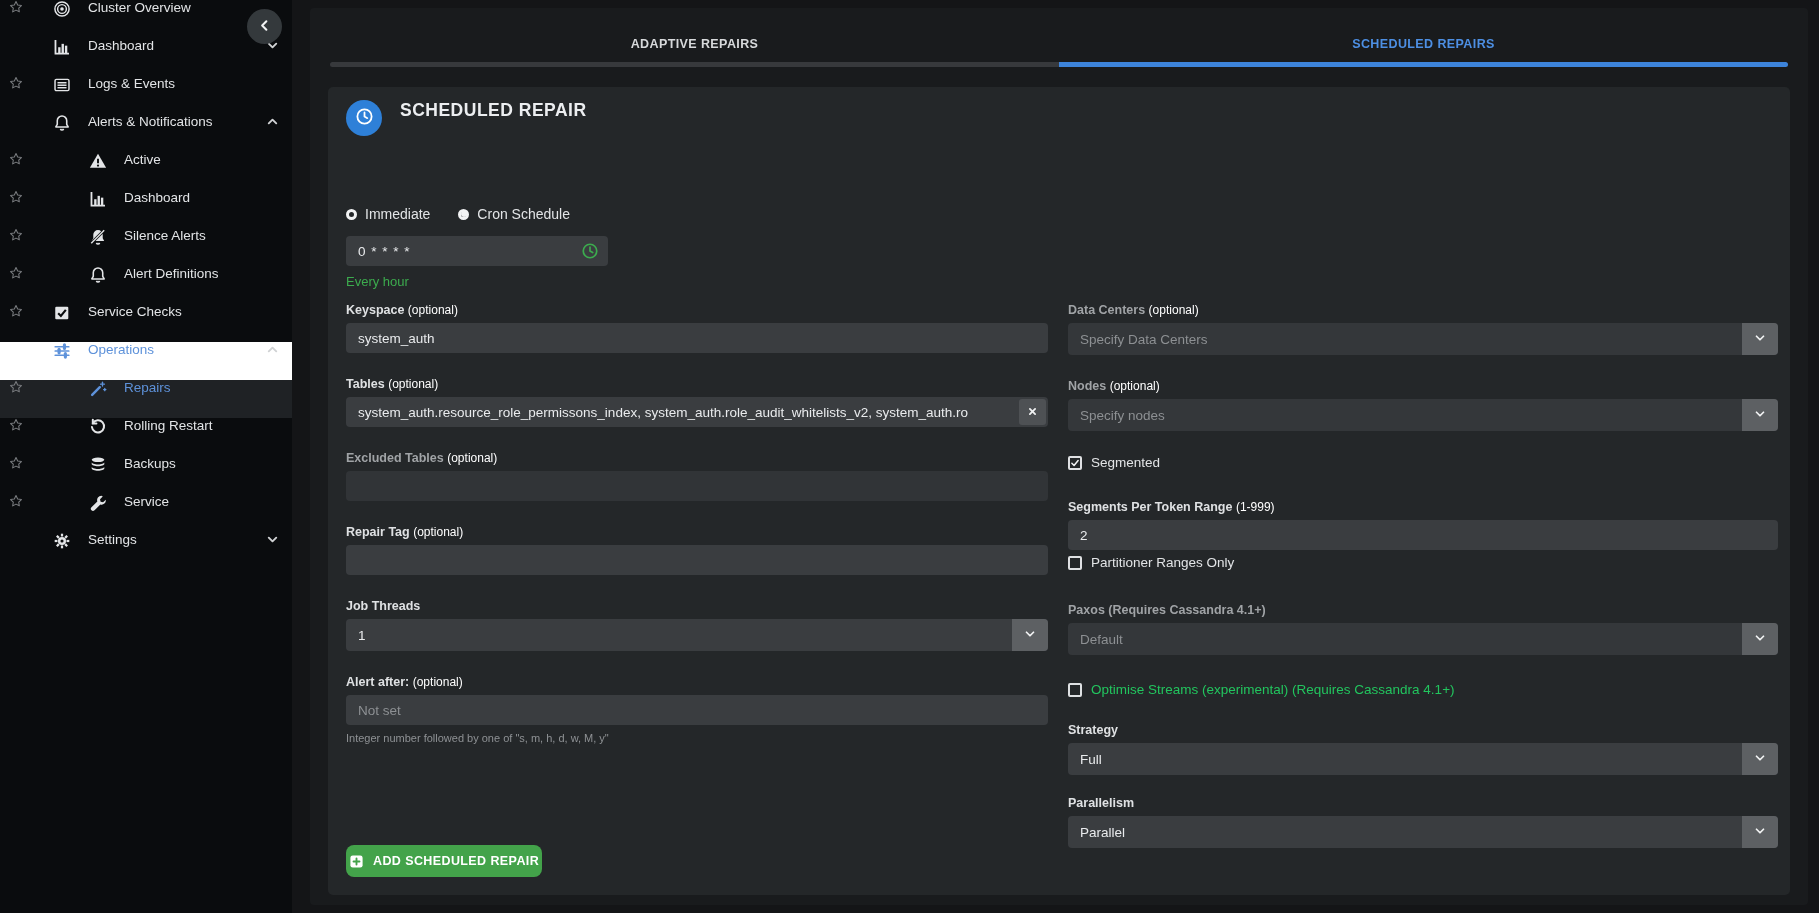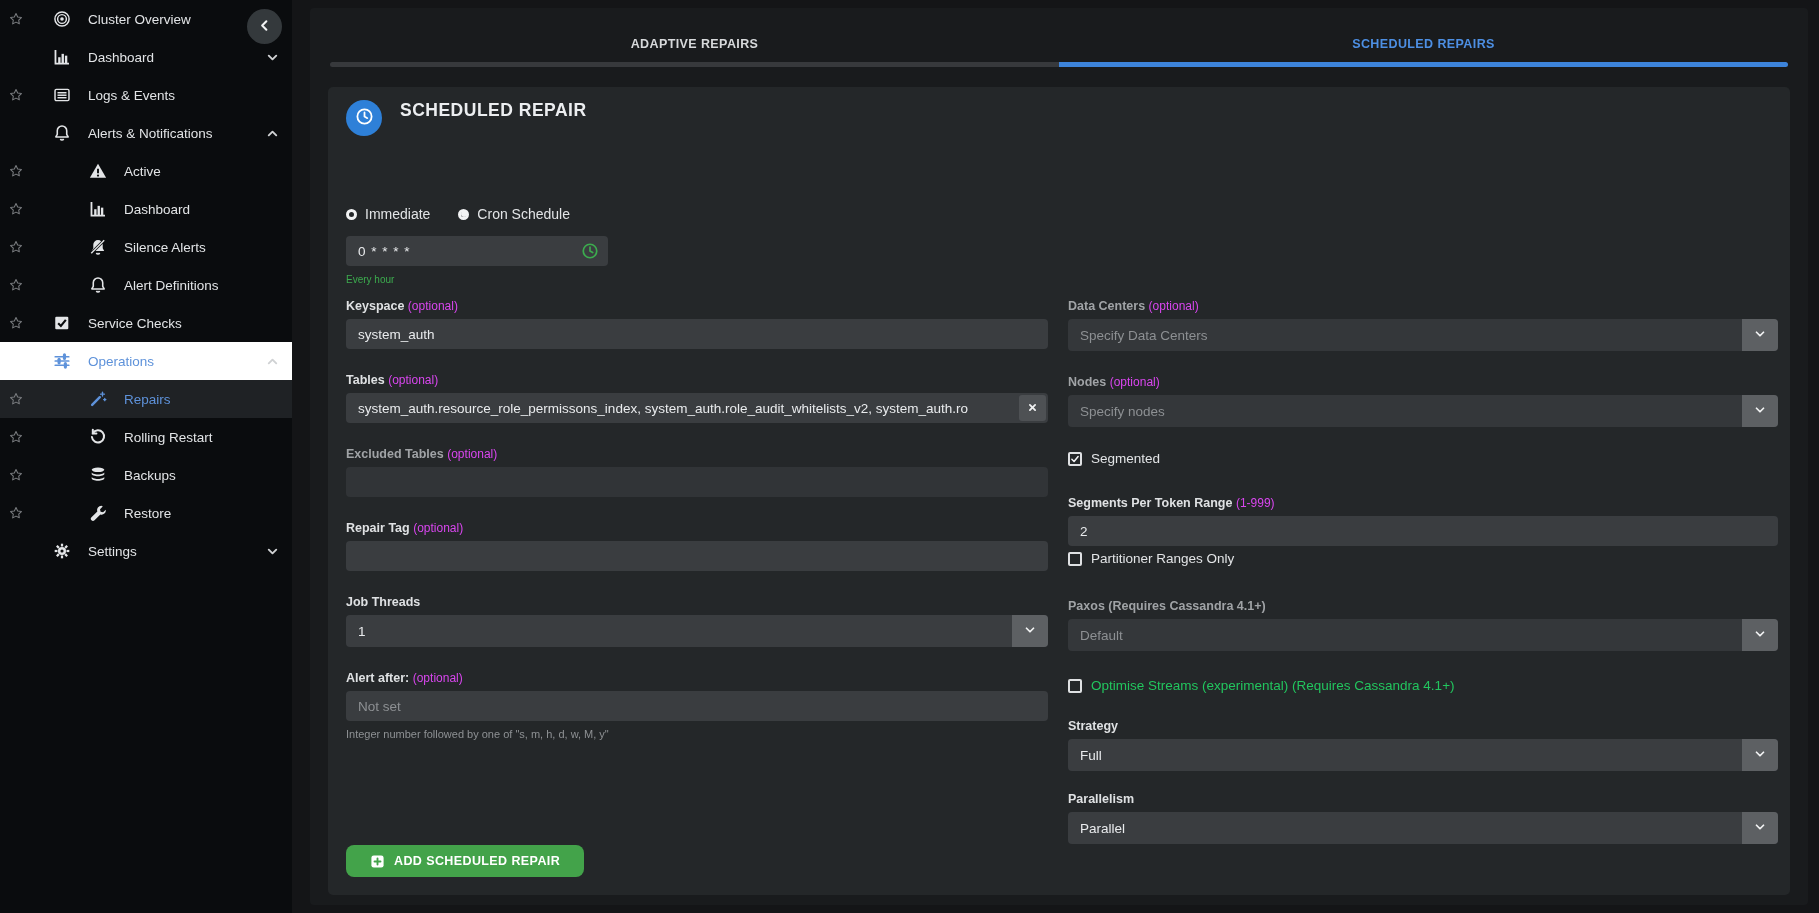--- a/index.html
+++ b/index.html
@@ -10,21 +10,21 @@
   html,body{margin:0;padding:0}
   body{
     width:1819px;height:913px;overflow:hidden;position:relative;
     background:#141517;font-family:"Liberation Sans",sans-serif;color:#e2e4e6;
   }
   
   .sidebar{position:absolute;left:0;top:0;bottom:0;width:292px;background:#0a0c0e;}
   .collapse-btn{position:absolute;top:9px;right:10px;width:35px;height:35px;border-radius:50%;
     background:#34393c;border:none;display:flex;align-items:center;justify-content:center;color:#f2f3f4;cursor:pointer;z-index:5}
   .collapse-btn svg{width:15px;height:15px}
-  .side-row{height:38px;display:flex;align-items:center;cursor:pointer}
+  .side-row{height:38px;display:flex;cursor:pointer}
   .side-row.active{background:#ffffff}
   .side-row.selected{background:#1f2225}
   .side-row.active .slbl,.side-row.active .sicon,
   .side-row.selected .slbl,.side-row.selected .sicon{color:var(--sidebar-blue)}
   .star{width:14px;margin-left:9px;color:#797c7f;flex:none;display:flex}
   .star.hidden{visibility:hidden}
   .star svg{width:14px;height:14px}
   .sicon{width:20px;height:18px;color:#e3e5e7;flex:none;display:flex;align-items:center;justify-content:center}
   .sicon svg{width:18px;height:18px}
   .lvl0 .sicon{margin-left:29px}
@@ -54,27 +54,27 @@
   .radio-row{display:flex;align-items:center;gap:28px;margin-bottom:14px}
   .radio-opt{display:flex;align-items:center;gap:8px;font-size:14px;cursor:pointer}
   .radio{width:11px;height:11px;border:3px solid #f2f3f4;border-radius:50%;position:relative;flex:none}
   .radio.checked::after{content:'';position:absolute;left:50%;top:50%;width:6px;height:6px;margin:-3px 0 0 -3px;
     background:#f2f3f4;border-radius:50%}
   .cron-wrap{position:relative;width:262px;margin-bottom:8px}
   .cron-wrap input{width:100%;height:30px;background:#3a3d40;border:none;border-radius:4px;
     color:#e9ebed;font-size:13.5px;padding:0 34px 0 12px;font-family:"Liberation Sans",sans-serif;letter-spacing:1px}
   .cron-clock{position:absolute;right:9px;top:6px;width:18px;height:18px;color:var(--green-text);cursor:pointer;display:flex}
   .cron-clock svg{width:18px;height:18px}
-  .cron-hint{font-size:10px;color:var(--green-text);margin-bottom:14px}
+  .cron-hint{font-size:13px;color:var(--green-text);margin-bottom:14px}
   .cols{display:flex;gap:20px}
   .col-left{width:702px}
   .col-right{width:710px}
   .field{margin-bottom:24px}
   .flabel{font-size:12.5px;font-weight:700;color:#dfe1e3;margin-bottom:6px}
-  .flabel .opt{font-weight:400;color:#d946ef;font-size:12px}
+  .flabel .opt{font-weight:400;color:#ffffff;font-size:12px}
   .flabel.dim{color:#a0a3a6}
   .tin{width:100%;height:30px;background:#3a3d40;border:none;border-radius:4px;color:#e9ebed;
     font-size:13.5px;padding:0 12px;font-family:"Liberation Sans",sans-serif}
   .tin::placeholder{color:#8d9093}
   .tin.dim{background:#313437}
   .in-wrap{position:relative}
   .in-wrap .tin{padding-right:38px}
   .clear-btn{position:absolute;right:2px;top:2px;width:27px;height:26px;background:#4e5154;border:none;
     border-radius:3px;color:#f0f1f2;display:flex;align-items:center;justify-content:center;cursor:pointer}
   .clear-btn svg{width:11px;height:11px}
@@ -91,21 +91,21 @@
   .cb{width:14px;height:14px;border:2px solid #dfe1e3;border-radius:2px;flex:none;
     display:flex;align-items:center;justify-content:center;color:#f2f3f4}
   .cb svg{display:none;width:12px;height:12px}
   .cb.checked svg{display:block}
   .row-segmented{margin:0 0 30px}
   .fld-segments{margin-bottom:5px}
   .row-partitioner{margin-bottom:33px}
   .fld-paxos{margin-bottom:27px}
   .row-optimise{margin-bottom:26px}
   .fld-strategy{margin-bottom:21px}
-  .submit-btn{position:absolute;left:18px;bottom:18px;height:32px;padding:0 24px;border:none;border-radius:8px;
+  .submit-btn{position:absolute;left:18px;bottom:18px;height:32px;padding:0 3px;border:none;border-radius:8px;
     background:var(--accent-green);color:#fff;font-weight:700;font-size:12.5px;letter-spacing:.4px;
     display:inline-flex;align-items:center;gap:9px;cursor:pointer;font-family:"Liberation Sans",sans-serif}
   .submit-btn .psq{width:15px;height:15px;display:flex}
   .submit-btn .psq svg{width:15px;height:15px}
 </style>
 </head>
 <body>
 
 <nav class="sidebar">
   <button class="collapse-btn">
@@ -327,21 +327,21 @@
         <span class="star">
           <svg viewBox="0 0 16 16" fill="none" stroke="currentColor" stroke-width="1.2" stroke-linejoin="round">
             <path d="M8 1.8l1.9 3.9 4.3.6-3.1 3 .7 4.2L8 11.6l-3.8 2 .7-4.2-3.1-3 4.3-.6z"></path>
           </svg>
         </span>
         <span class="sicon">
           <svg viewBox="0 0 16 16" fill="currentColor">
             <path d="M11 1.6a3.8 3.8 0 0 0-3.6 5L2.2 11.8a1.9 1.9 0 0 0 2.7 2.7l5.2-5.2A3.8 3.8 0 0 0 14.9 5l-2.4 2.4-2.2-.5-.5-2.2 2.4-2.4A3.8 3.8 0 0 0 11 1.6z"></path>
           </svg>
         </span>
-        <span class="slbl">Restore</span>
+        <span class="slbl">Service</span>
       </div>
       <div class="side-row lvl0">
         <span class="star hidden"></span>
         <span class="sicon">
           <svg viewBox="0 0 16 16">
             <g stroke="currentColor" stroke-width="2">
               <line x1="8" y1="1.5" x2="8" y2="4"></line>
               <line x1="8" y1="12" x2="8" y2="14.5"></line>
               <line x1="1.5" y1="8" x2="4" y2="8"></line>
               <line x1="12" y1="8" x2="14.5" y2="8"></line>

